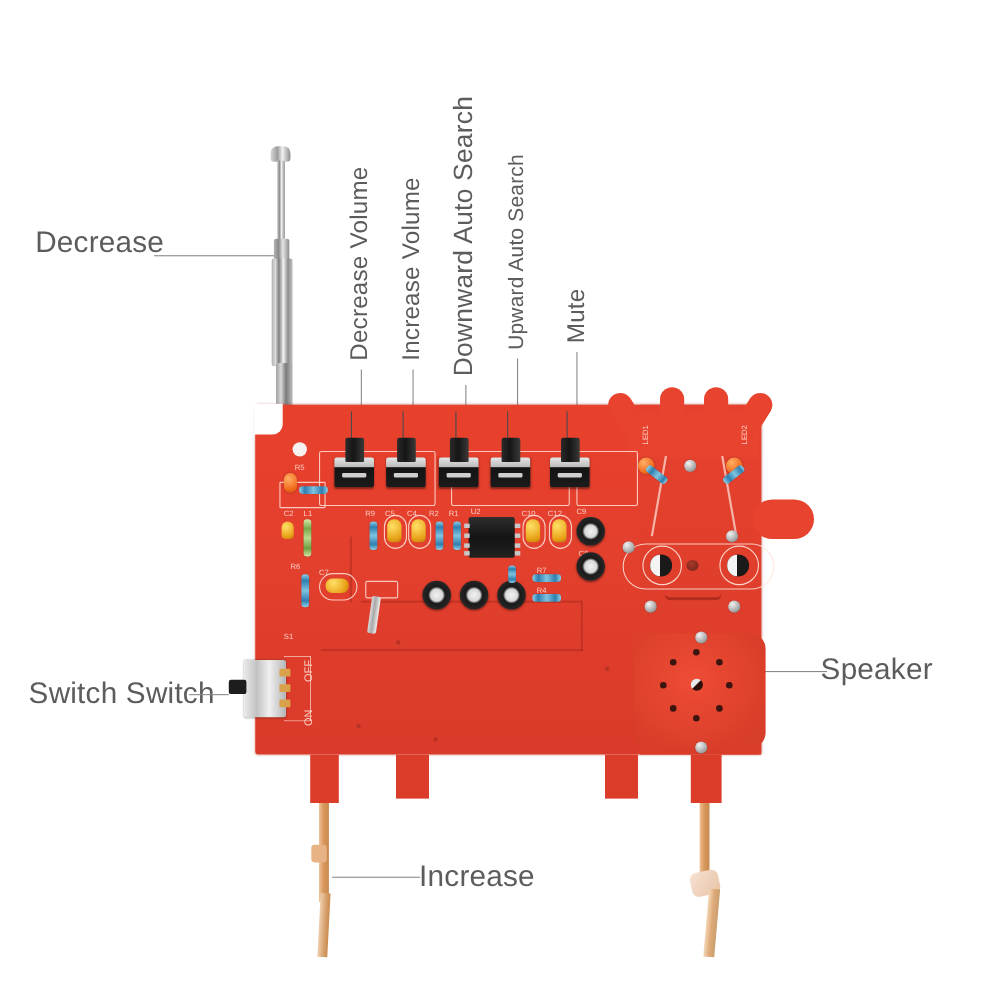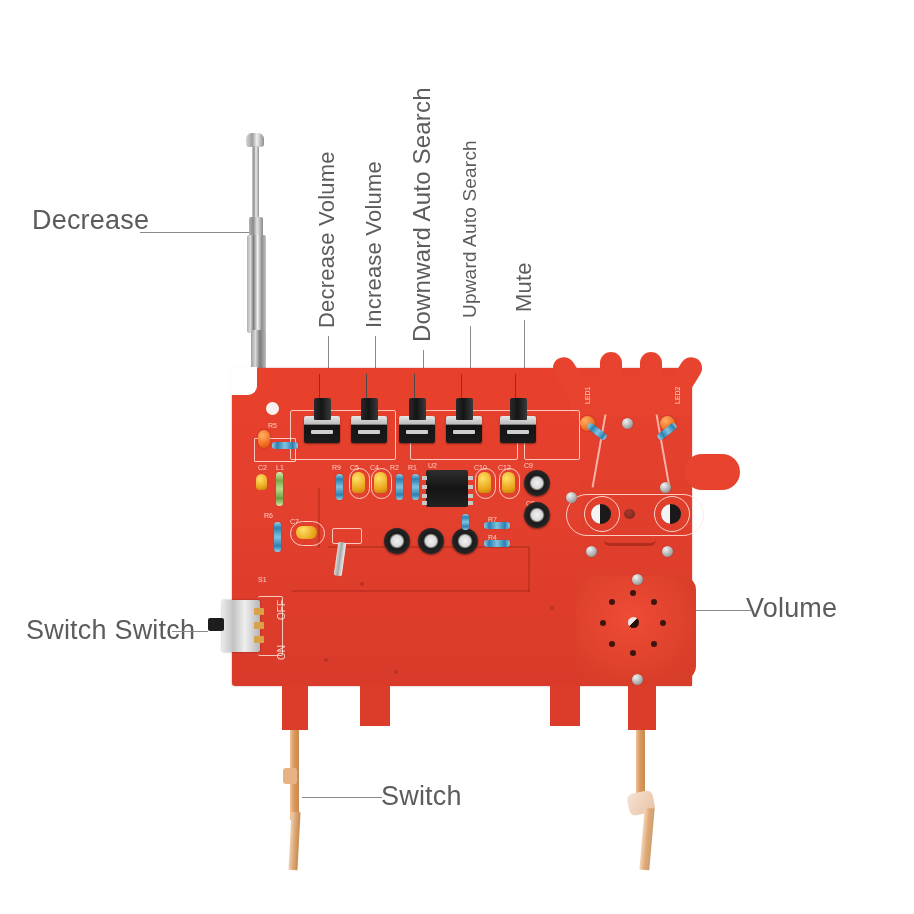--- a/index.html
+++ b/index.html
@@ -304,24 +304,24 @@
 
   <div class="callout vert small" style="left:460px; top:318px;">Upward Auto Search</div>
   <div class="leader v" style="left:470px; top:326px; height:92px;"></div>
 
   <div class="callout vert" style="left:513px; top:312px;">Mute</div>
   <div class="leader v" style="left:524px; top:320px; height:98px;"></div>
 
   <div class="callout" style="left:26px; top:617px;">Switch Switch</div>
   <div class="leader h" style="left:172px; top:631px; width:36px;"></div>
 
-  <div class="callout" style="left:746px; top:595px;">Volume</div>
+  <div class="callout" style="left:746px; top:595px;">Speaker</div>
   <div class="leader h" style="left:672px; top:610px; width:80px;"></div>
 
-  <div class="callout" style="left:381px; top:783px;">Switch</div>
+  <div class="callout" style="left:381px; top:783px;">Increase</div>
   <div class="leader h" style="left:302px; top:797px; width:80px;"></div>
 
   <div id="antenna" style="left:0; top:0; width:914px; height:914px;">
 
     <div class="ant-seg" style="left:246px; top:133px; width:18px; height:14px;
          background:linear-gradient(90deg,#d7d7d7,#9e9e9e 35%,#f0f0f0 60%,#8d8d8d);
          border-radius:6px 6px 3px 3px;"></div>
 
     <div class="ant-seg" style="left:252px; top:146px; width:7px; height:72px;
          background:linear-gradient(90deg,#c9c9c9,#8f8f8f 30%,#eeeeee 55%,#909090);"></div>

